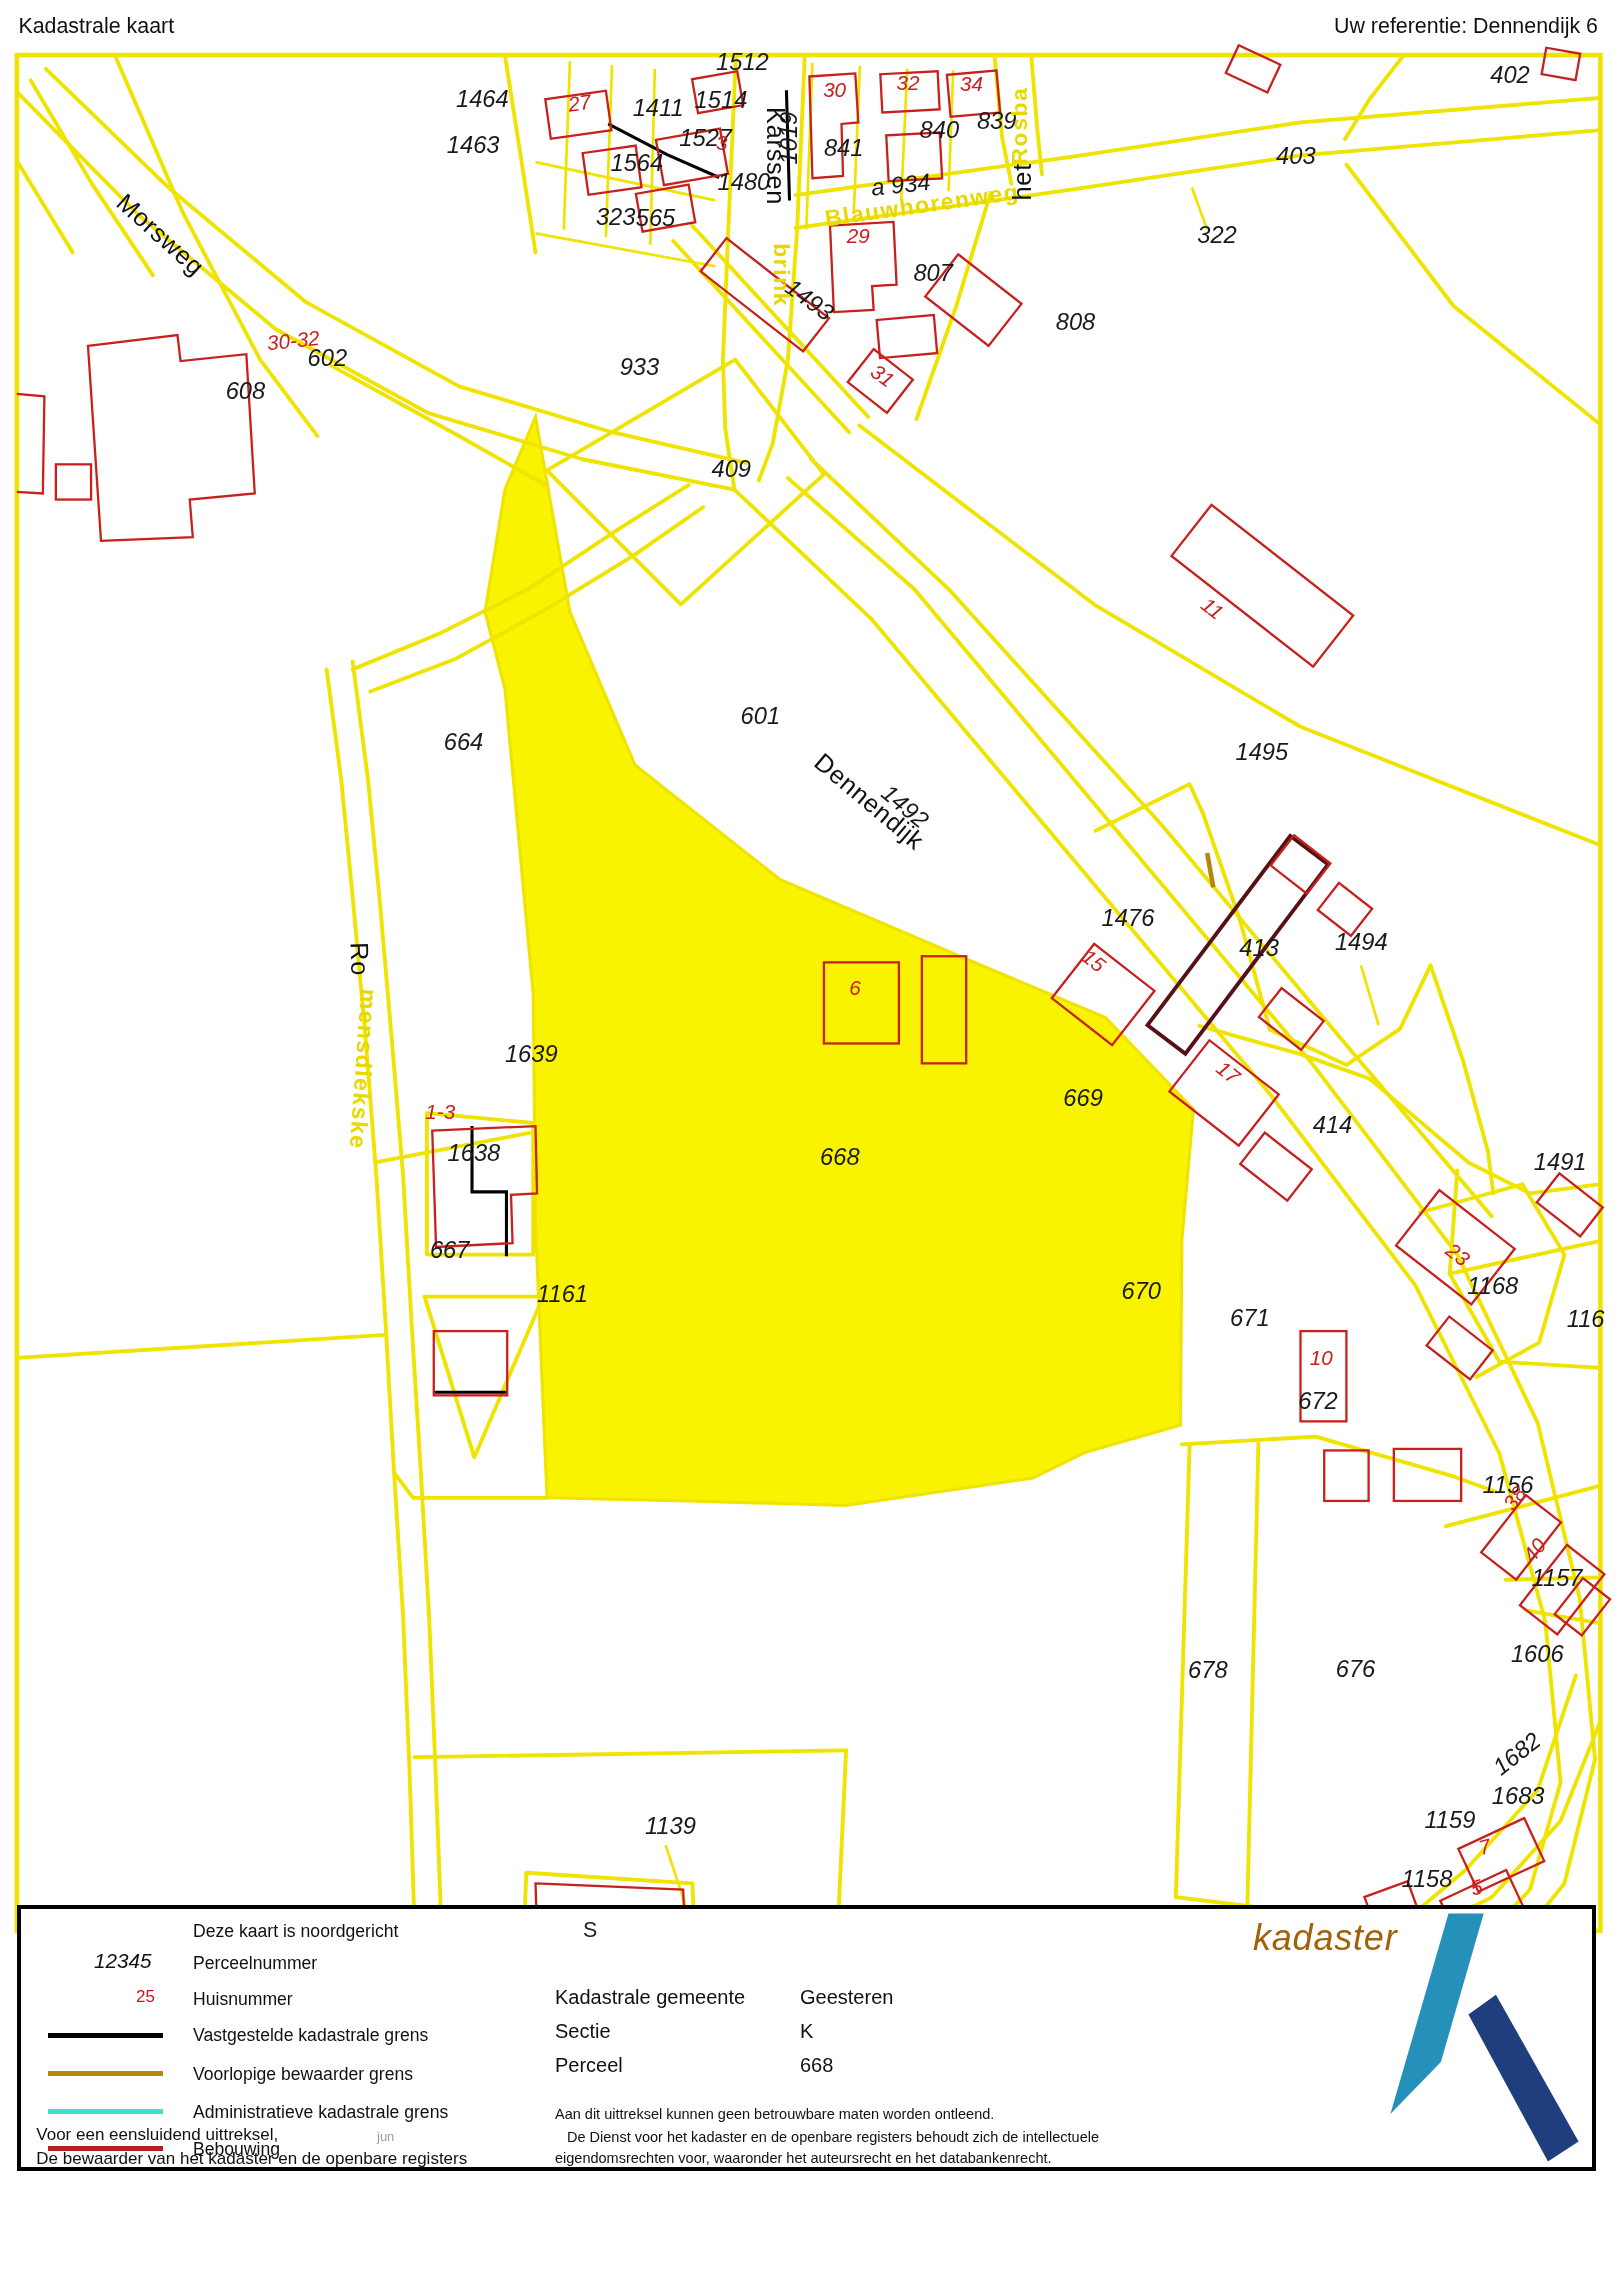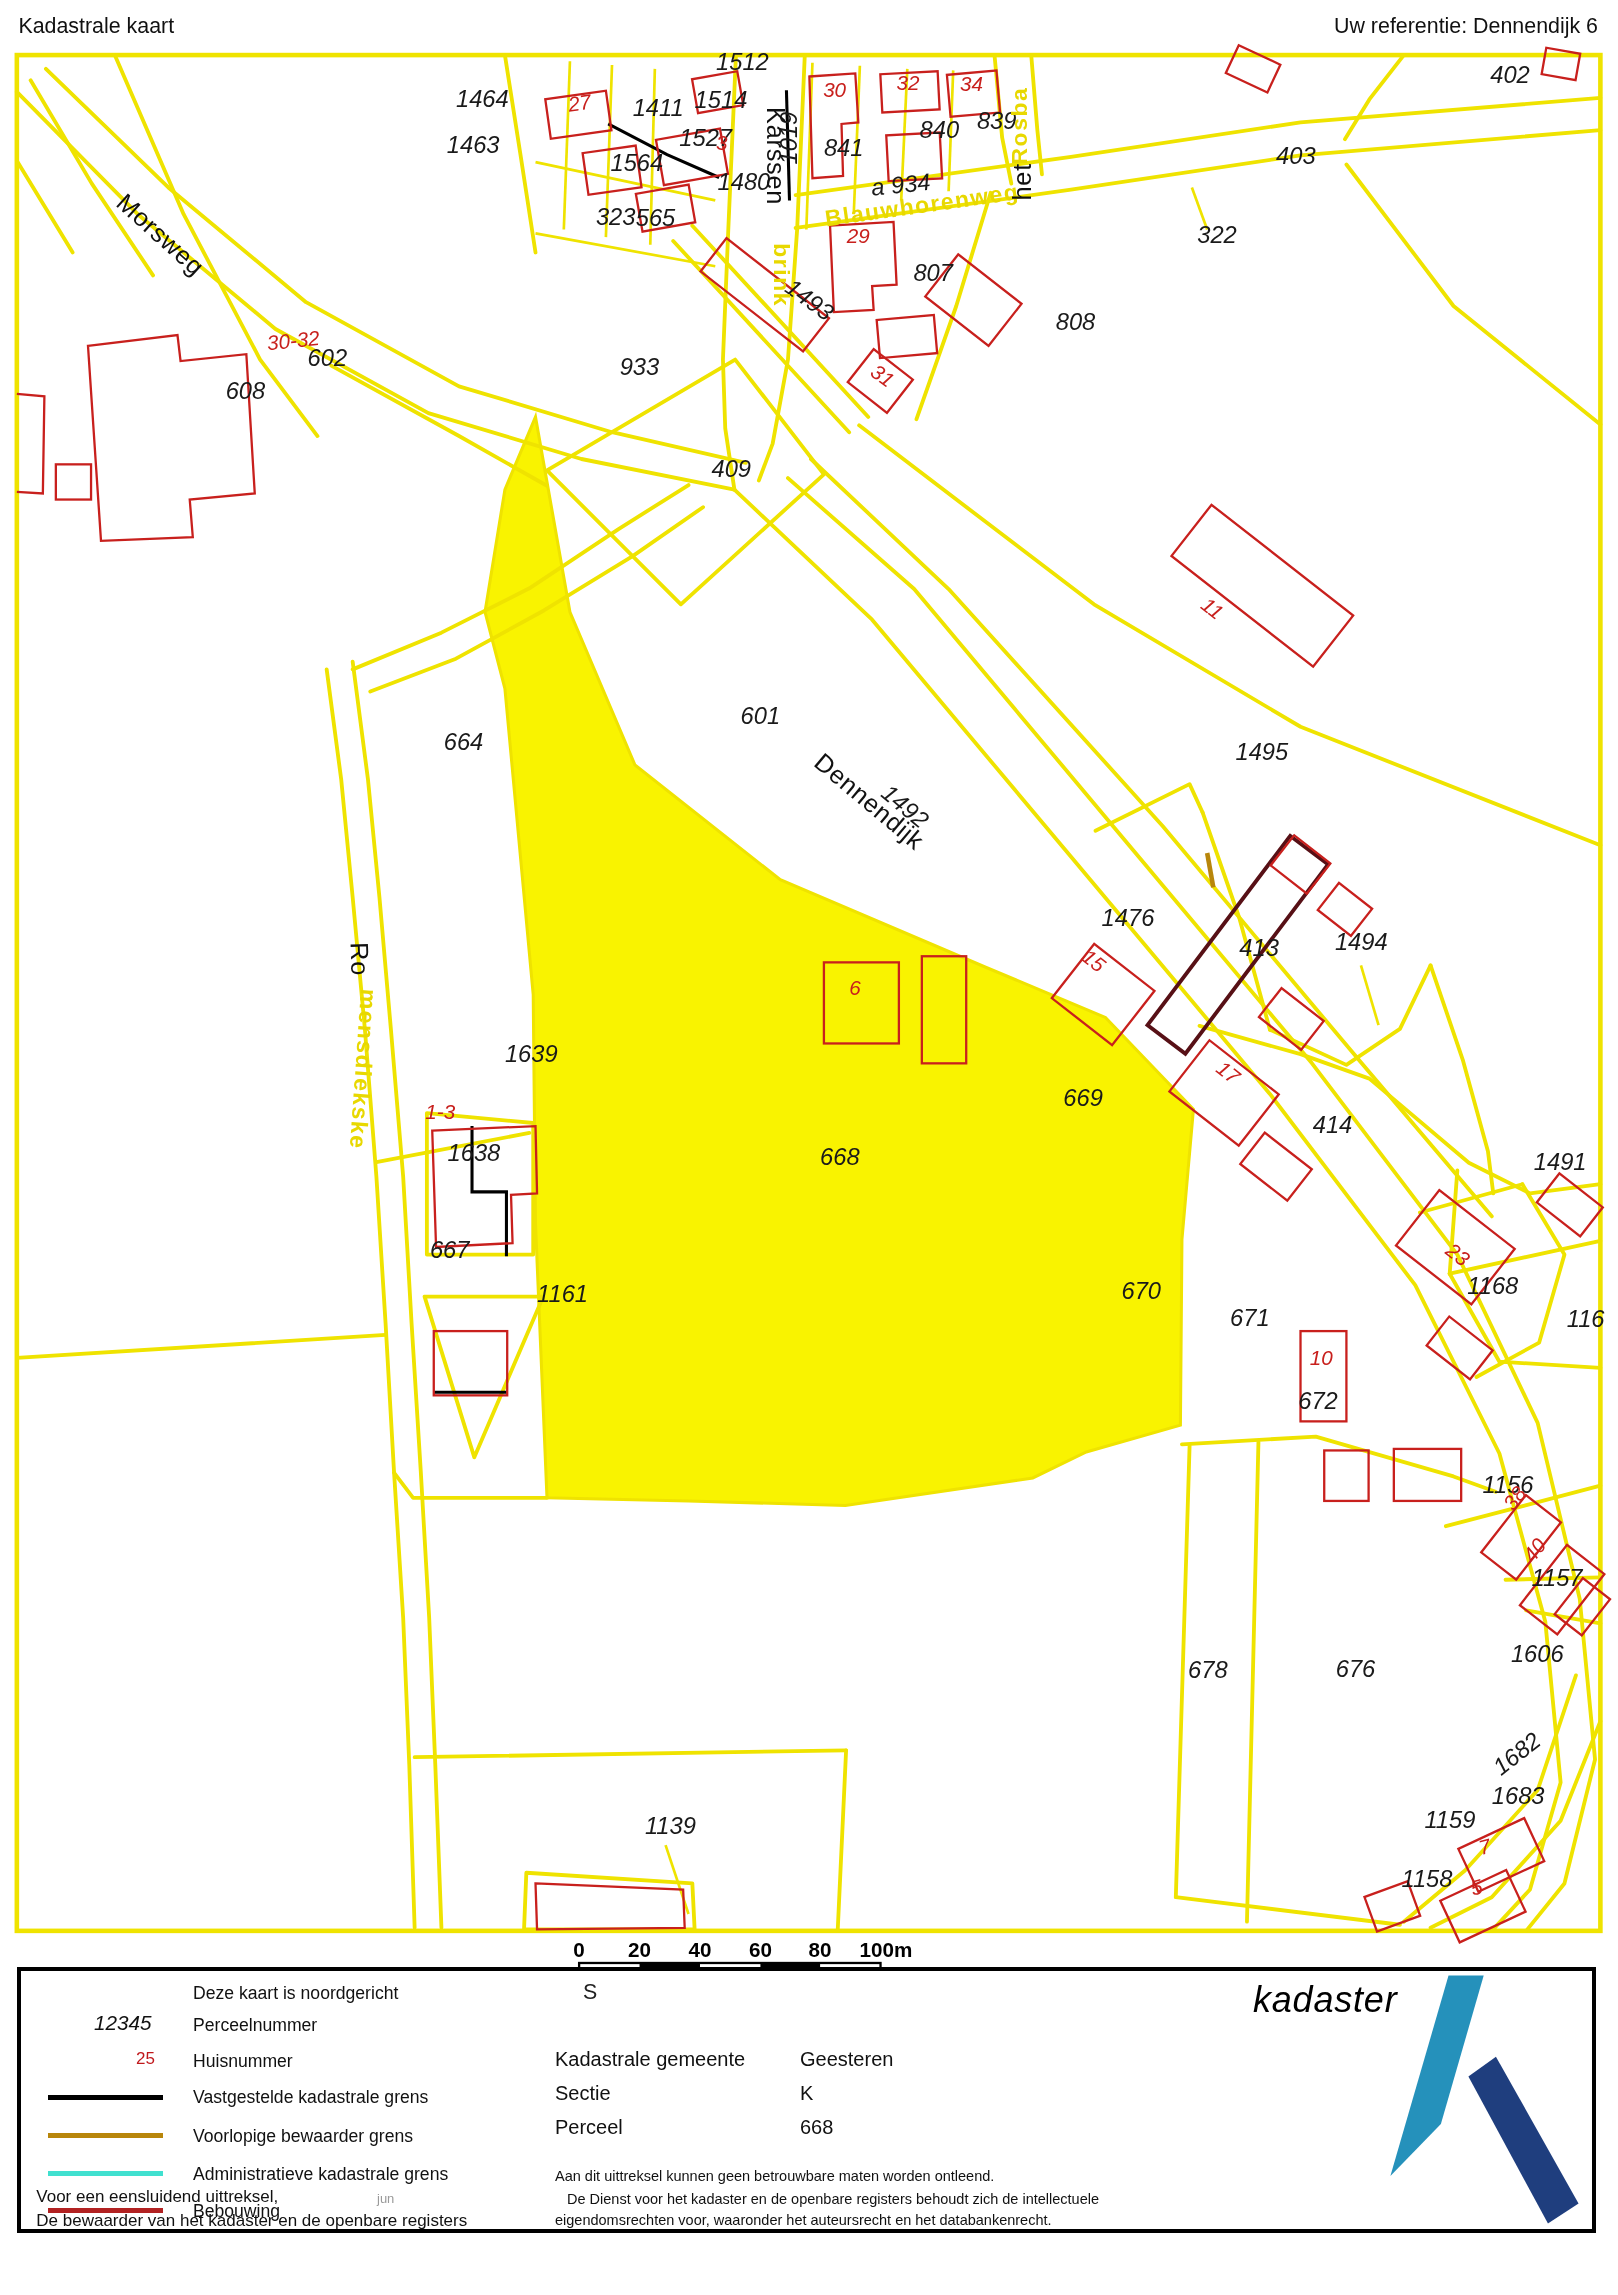--- a/index.html
+++ b/index.html
@@ -16,32 +16,32 @@
   .blk{stroke:#000;stroke-width:4;fill:none;}
   .dark{stroke:#571016;stroke-width:5;fill:none;}
   .gold{stroke:#b8860b;stroke-width:6;fill:none;}
   .lbl{font-family:"Liberation Sans",sans-serif;}
   .p{font-style:italic;font-size:31px;fill:#1a1a1a;}
   .h{font-style:italic;font-size:27px;fill:#c8201d;}
   .rd{font-size:33px;fill:#111;letter-spacing:1px;}
   .ry{font-size:30px;fill:#e8d800;font-weight:bold;letter-spacing:2px;}
   .tk{font-size:27px;fill:#000;text-anchor:middle;font-weight:bold;}
   .partial{font-size:20px;fill:#222;}
-  .footer{position:absolute;left:17px;top:1967px;width:1579px;height:266px;
+  .footer{position:absolute;left:17px;top:1905px;width:1579px;height:266px;
           border:4.6px solid #000;background:#fff;box-sizing:border-box;}
   .abs{position:absolute;}
   .leg-label{font-size:17.6px;color:#111;}
   .leg-sample-num{font-size:20.7px;font-style:italic;color:#111;}
   .leg-sample-house{font-size:17px;color:#c0181c;}
   .leg-line{height:5.4px;width:115px;}
   .info-label,.info-value{font-size:20px;color:#111;}
   .disc{font-size:14.5px;color:#111;}
   .attest{font-size:17px;color:#111;}
   .partial-gray{font-size:13px;color:#9a9a9a;}
-  .logo-text{font-size:36px;font-style:italic;color:#000000;letter-spacing:0.8px;}
+  .logo-text{font-size:36px;font-style:italic;color:#a16207;letter-spacing:0.8px;}
 </style>
 </head>
 <body>
 
 <div class="page">
 
   <div class="hdr left">Kadastrale kaart</div>
   <div class="hdr right">Uw referentie: Dennendijk 6</div>
 
   <svg id="map-svg" width="1618" height="2295" viewBox="0 0 2115 3000">

